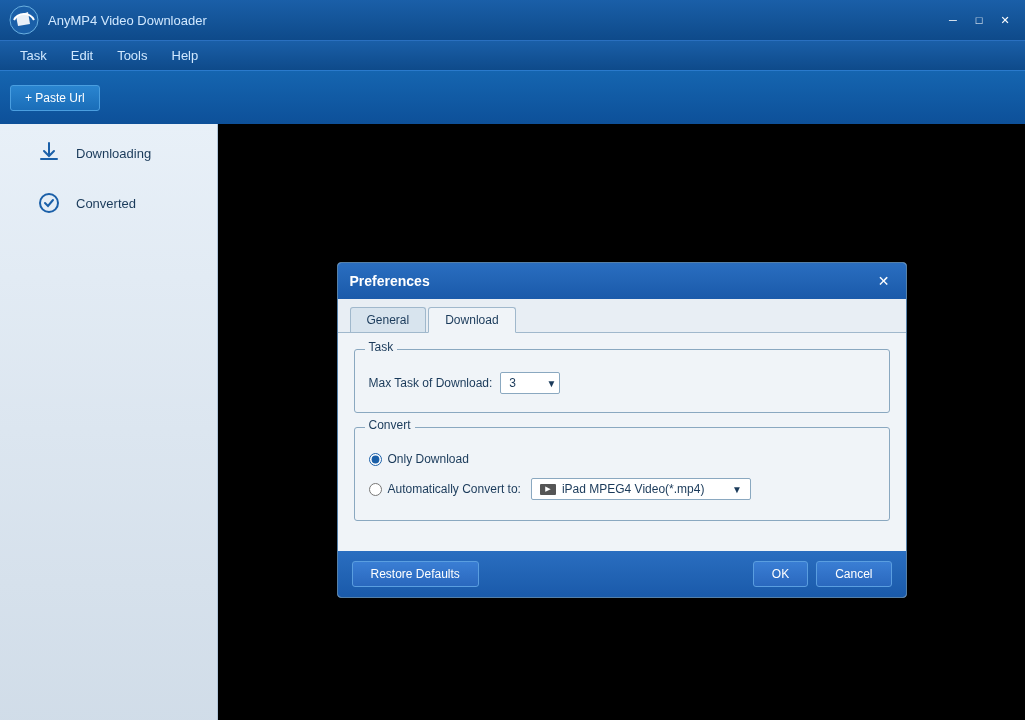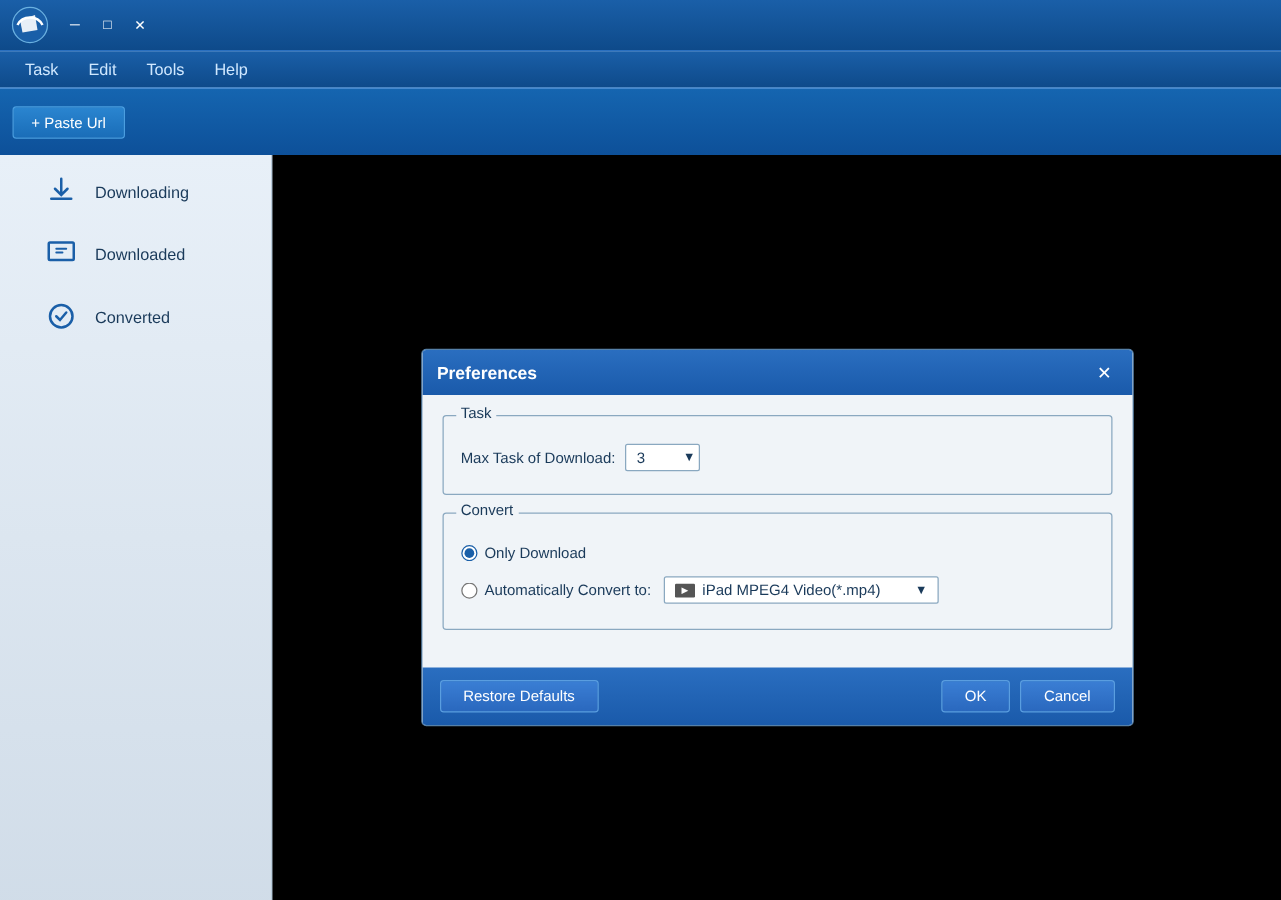--- a/index.html
+++ b/index.html
@@ -370,20 +370,21 @@
 <body>
 
 <div class="titlebar">
   <div class="titlebar-logo">
     <svg width="32" height="32" viewBox="0 0 32 32">
       <circle cx="16" cy="16" r="14" fill="#1a5fa8" stroke="#6ab0e0" stroke-width="1"></circle>
       <path d="M8 12 L20 8 L22 20 L10 22 Z" fill="white" opacity="0.9"></path>
       <path d="M6 16 C10 8, 22 8, 26 16" stroke="white" stroke-width="2" fill="none"></path>
     </svg>
   </div>
+  <span class="titlebar-title">AnyMP4 Video Downloader</span>
   <div class="titlebar-controls">
     <button class="titlebar-btn">─</button>
     <button class="titlebar-btn">□</button>
     <button class="titlebar-btn close">✕</button>
   </div>
 </div>
 
 <div class="menubar">
   <span class="menubar-item">Task</span>
   <span class="menubar-item">Edit</span>
@@ -402,29 +403,20 @@
       <div class="sidebar-icon">
         <svg width="24" height="24" viewBox="0 0 24 24" fill="#1a5fa8">
           <path d="M12 2v12M7 10l5 5 5-5M4 18h16" stroke="#1a5fa8" stroke-width="2" fill="none" stroke-linecap="round"></path>
         </svg>
       </div>
       <span class="sidebar-label">Downloading</span>
     </div>
     <div class="sidebar-item">
       <div class="sidebar-icon">
         <svg width="24" height="24" viewBox="0 0 24 24">
-          <rect x="2" y="3" width="20" height="14" rx="1" fill="none" stroke="#1a5fa8" stroke-width="2"></rect>
-          <path d="M8 8h8M8 11h5" stroke="#1a5fa8" stroke-width="1.5" stroke-linecap="round"></path>
-        </svg>
-      </div>
-      <span class="sidebar-label">Downloaded</span>
-    </div>
-    <div class="sidebar-item">
-      <div class="sidebar-icon">
-        <svg width="24" height="24" viewBox="0 0 24 24">
           <circle cx="12" cy="12" r="9" fill="none" stroke="#1a5fa8" stroke-width="2"></circle>
           <path d="M8 12 L11 15 L16 9" stroke="#1a5fa8" stroke-width="2" fill="none" stroke-linecap="round"></path>
         </svg>
       </div>
       <span class="sidebar-label">Converted</span>
     </div>
   </div>
 
   <div class="main-content">
     <div class="watermark">
@@ -433,20 +425,24 @@
 
     <div class="modal-overlay">
 
       <div class="dialog">
 
         <div class="dialog-titlebar">
           <span>Preferences</span>
           <button class="dialog-close-btn">✕</button>
         </div>
 
+        <div class="dialog-tabs">
+          <div class="tab">General</div>
+          <div class="tab active">Download</div>
+        </div>
 
         <div class="dialog-body">
 
           <div class="group-box">
             <span class="group-box-title">Task</span>
             <div class="group-content">
               <div class="form-row">
                 <span class="form-label">Max Task of Download:</span>
                 <div class="select-wrapper">
                   <select class="form-select">

